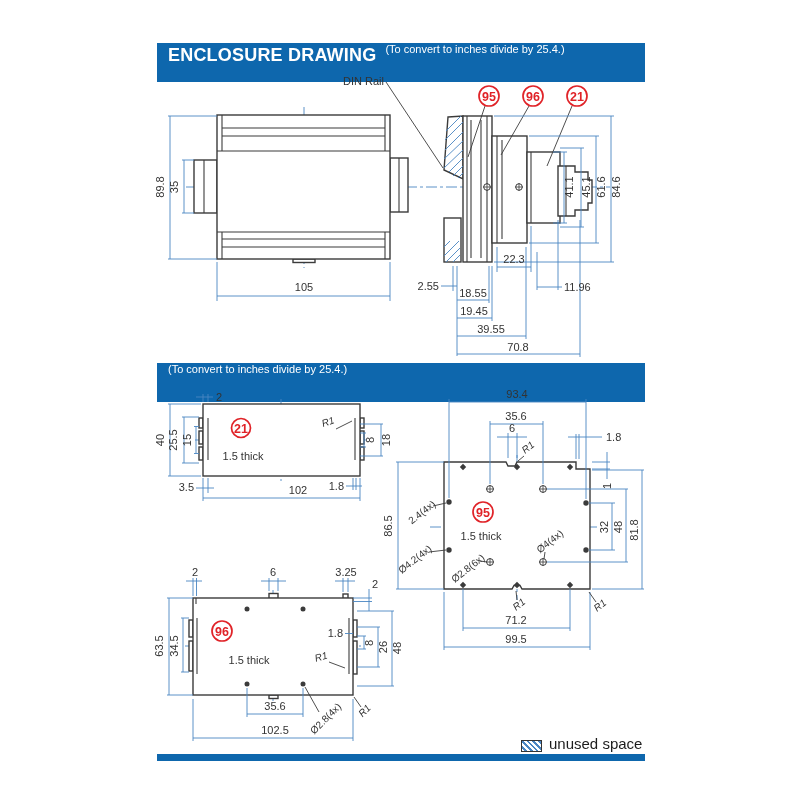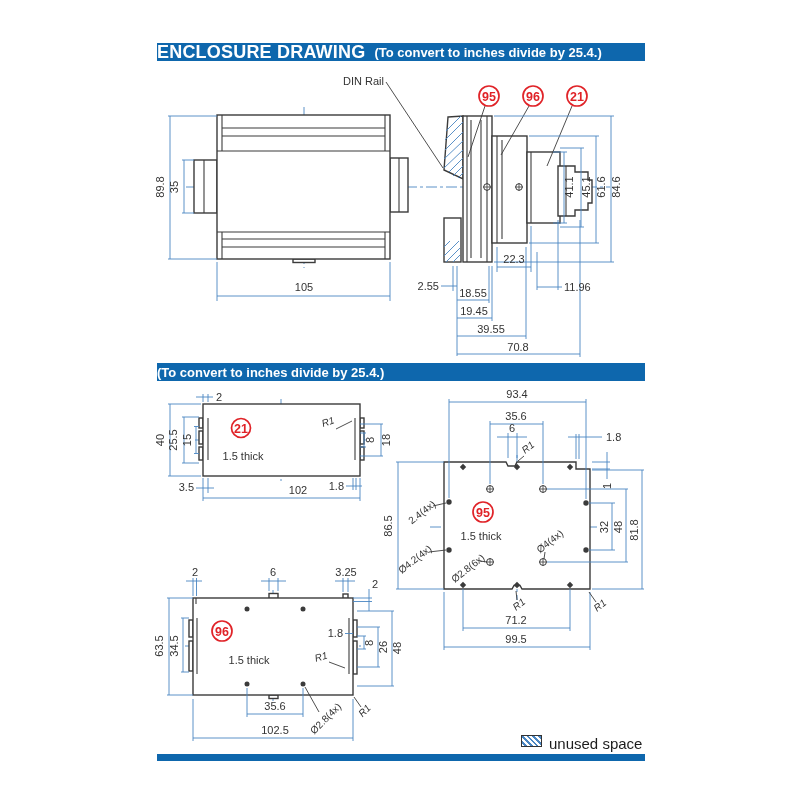--- a/index.html
+++ b/index.html
@@ -1,41 +1,41 @@
 <!DOCTYPE html>
 <html style="--header-blue: #0e67ad; --dim-blue: #4a86c2; --ink: #3b3b3b; --dim-text: #333333; --red: #e02328;"><head>
 <meta charset="utf-8">
 <style>
   *{margin:0;padding:0;box-sizing:border-box}
   html,body{width:800px;height:800px;background:#fff;font-family:"Liberation Sans",sans-serif}
   .sheet{position:absolute;left:0;top:0;width:800px;height:800px;background:#fff;overflow:hidden}
-  .hdr{position:absolute;left:157px;width:488px;height:18px;background:var(--header-blue,#0e67ad);
-       color:#fff;display:flex;align-items:center;gap:9px;white-space:nowrap}
+  .hdr{position:absolute;left:157px;width:488px;height:39px;background:var(--header-blue,#0e67ad);
+       color:#fff;display:flex;align-items:flex-start;gap:9px;padding-left:11px;white-space:nowrap}
   #hdr1{top:43px}#hdr2{top:363px}
   .hdr-title{font-weight:bold;font-size:18px;line-height:25px;letter-spacing:.2px}
-  .hdr-note{font-weight:bold;font-size:13px}
+  .hdr-note{font-weight:normal;font-size:11px}
   svg{position:absolute;left:0}
   #enc-svg{top:70px;width:800px;height:292px}
   #pcb-svg{top:385px;width:800px;height:372px}
   text{fill:var(--dim-text,#333);font-size:11px}
   .t10{font-size:10px}
   .ta{text-anchor:middle}.te{text-anchor:end}
   .it{font-style:italic}
   .ol{fill:#fff;stroke:var(--ink,#3b3b3b);stroke-width:1.4;stroke-linejoin:miter}
   .ol line{stroke-width:1.1}
   .dim line{stroke:var(--dim-blue,#4a86c2);stroke-width:.9}
   .cl{stroke:var(--dim-blue,#4a86c2);stroke-width:.9;stroke-dasharray:11 3 3 3;fill:none}
   .hatch line{stroke:var(--dim-blue,#4a86c2);stroke-width:.9}
   .lead{stroke:var(--ink,#3b3b3b);stroke-width:.9;fill:none}
   .redc{fill:#fff;stroke:var(--red,#e02328);stroke-width:1.7}
   .redt{fill:var(--red,#e02328);font-weight:bold;font-size:12.5px;text-anchor:middle}
   .hole{fill:var(--ink,#3b3b3b);stroke:none}
   .holec{fill:#fff;stroke:var(--ink,#3b3b3b);stroke-width:1}
   .hx{stroke:var(--ink,#3b3b3b);stroke-width:.8}
-  .legend{position:absolute;left:521px;top:735px;display:flex;align-items:flex-start}
+  .legend{position:absolute;left:521px;top:735px;display:flex;align-items:flex-end}
   .swatch{width:21px;height:12px;border:1px solid #333;
     background:repeating-linear-gradient(45deg,#fff 0,#fff 2px,var(--dim-blue,#4a86c2) 2px,var(--dim-blue,#4a86c2) 4px)}
   .legend-label{font-size:15px;color:#1d1d1d;margin-left:7px}
   .footer-bar{position:absolute;left:157px;top:754px;width:488px;height:7px;background:var(--header-blue,#0e67ad)}
 </style>
 </head>
 <body>
 
 <div class="sheet">
 

